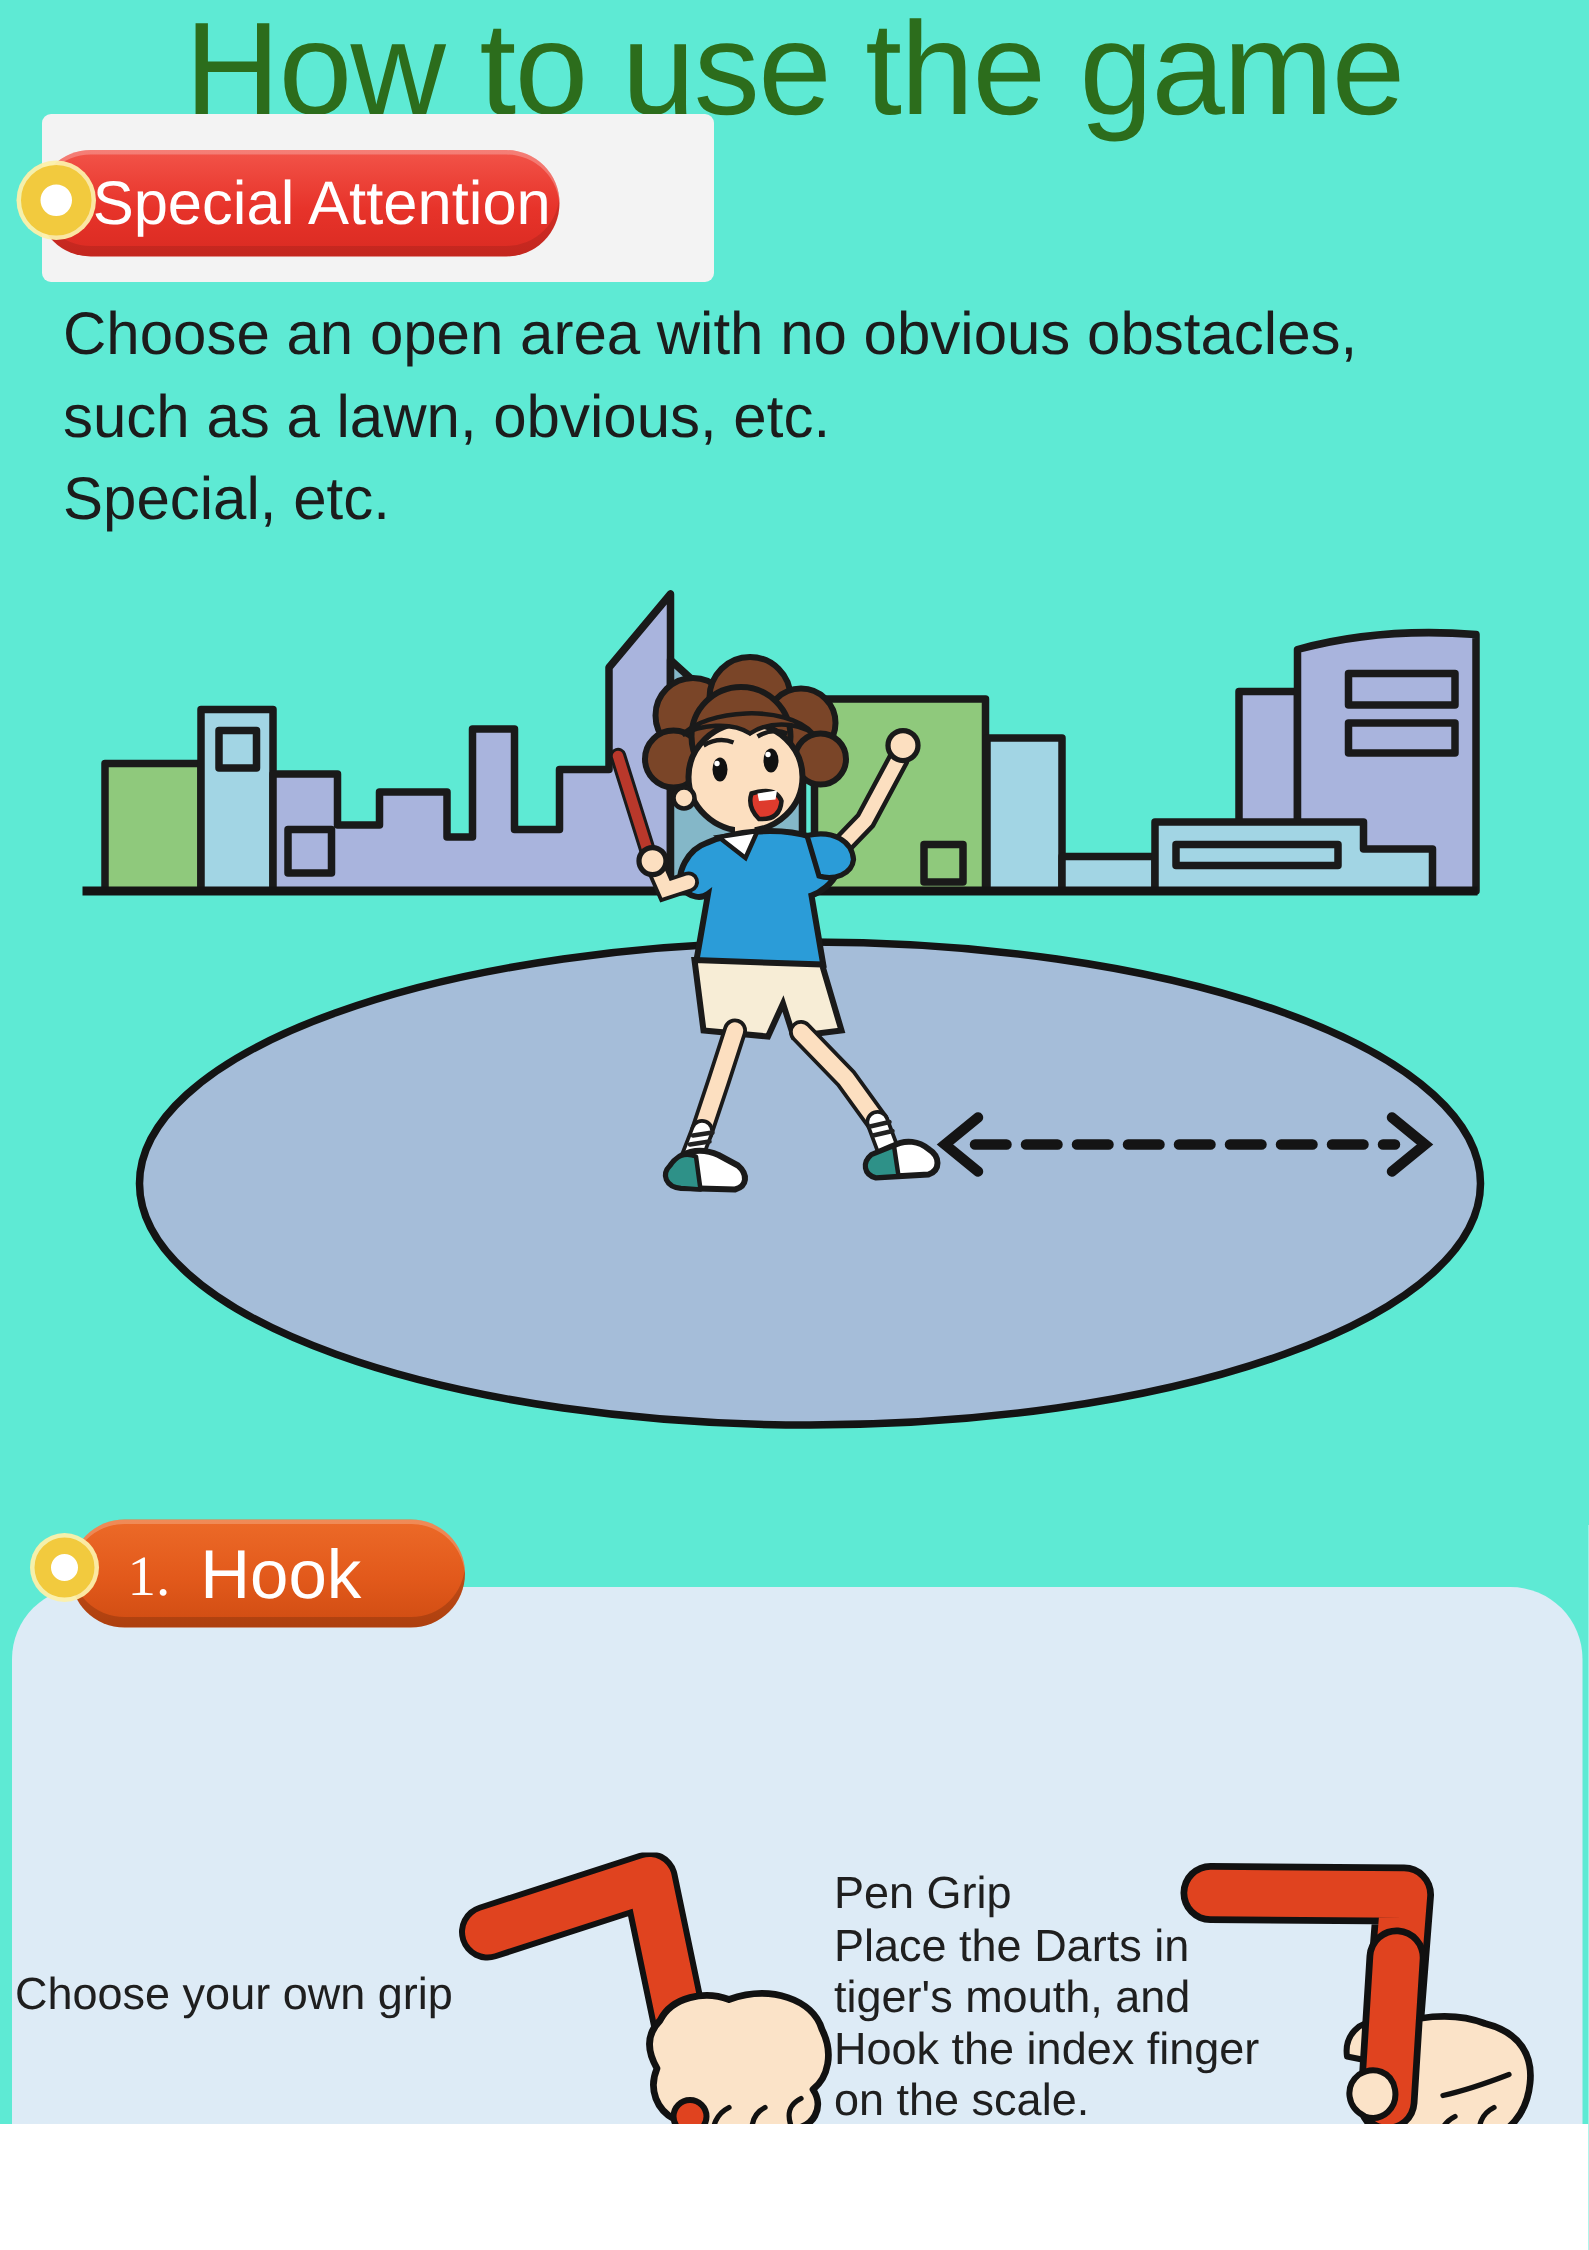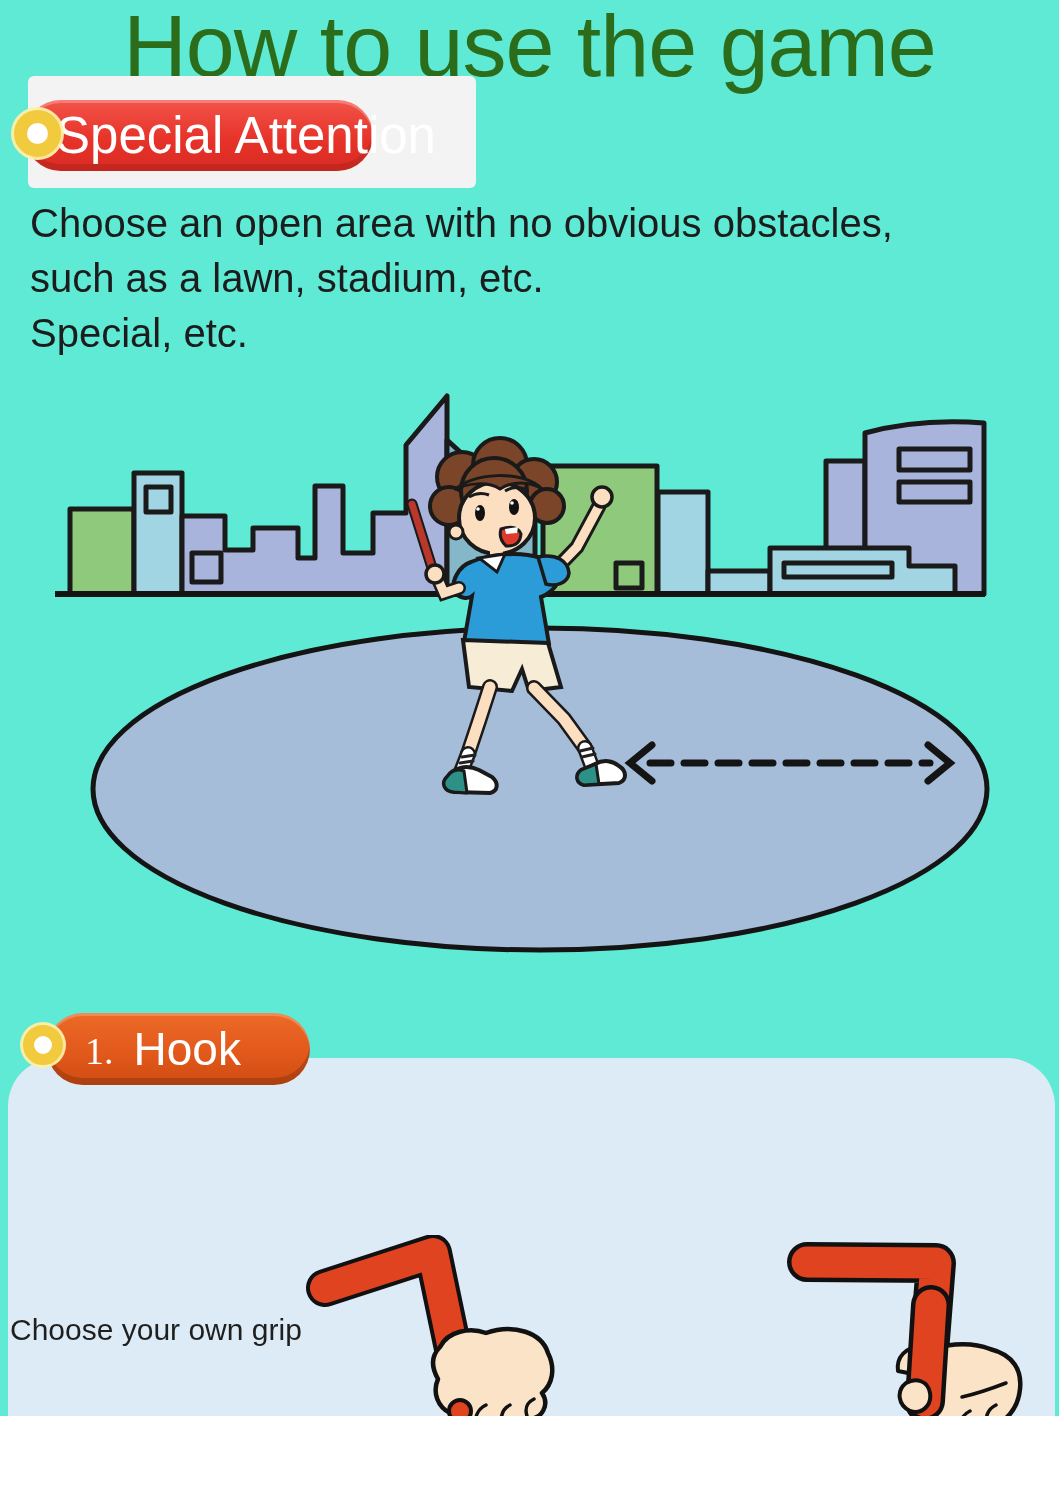--- a/index.html
+++ b/index.html
@@ -18,38 +18,38 @@
   .badge-shadow{left:28px;top:76px;width:448px;height:112px;background:#f3f3f3;border-radius:6px;}
   
   .pill{
     display:flex;align-items:center;border-radius:36px;color:#ffffff;
     white-space:nowrap;
   }
   .pill-red{
     left:25px;top:100px;width:348px;height:71px;
     background:linear-gradient(#f25449,#e7332a 55%,#da2b22);
     box-shadow:inset 0 3px 0 rgba(255,255,255,.25), inset 0 -7px 0 rgba(0,0,0,.10);
-    font-size:51px;padding-left:31px;box-sizing:border-box;
+    font-size:41px;padding-left:31px;box-sizing:border-box;justify-content:center;
   }
   .pill-orange{
     left:47px;top:1013px;width:263px;height:72px;
     background:linear-gradient(#ec6a28,#e2591b 55%,#cf4c12);
     box-shadow:inset 0 3px 0 rgba(255,255,255,.22), inset 0 -7px 0 rgba(0,0,0,.16);
     font-size:46px;padding-left:38px;box-sizing:border-box;gap:20px;
   }
   .pill-orange .num{font-family:"Liberation Serif","DejaVu Serif",serif;font-size:38px;position:relative;top:2px;}
   .ring{
     border-radius:50%;background:#ffffff;box-sizing:border-box;
     box-shadow:0 0 0 3px rgba(252,240,170,.95);
   }
   .ring-red{left:14px;top:110px;width:47px;height:47px;border:13px solid #f2ca3e;}
   .ring-orange{left:23px;top:1025px;width:40px;height:40px;border:11px solid #f2ca3e;}
   
   .para{left:30px;top:196px;font-size:40px;line-height:55px;color:#1c1c1c;}
-  .para div{white-space:nowrap;}
+  .para div{white-space:nowrap;margin-left:12px;}
   
   .panel{left:8px;top:1058px;width:1047px;height:434px;background:#ddebf6;border-radius:48px;}
   .cap-left{left:10px;top:1284px;font-size:30px;line-height:43px;color:#1f1f1f;margin-top:24px;}
   .cap-mid{left:556px;top:1246px;font-size:30px;line-height:34.5px;color:#1f1f1f;}
   .cap-left div,.cap-mid div{white-space:nowrap;}
 </style>
 </head>
 <body>
 
 <div class="page">
@@ -57,21 +57,21 @@
   <div class="abs title">How to use the game</div>
 
   <div class="abs badge-shadow"></div>
   <div class="abs pill pill-red">
     <span>Special Attention</span>
   </div>
   <div class="abs ring ring-red"></div>
 
   <div class="abs para">
     <div>Choose an open area with no obvious obstacles,</div>
-    <div>such as a lawn, stadium, etc.</div>
+    <div>such as a lawn, obvious, etc.</div>
     <div>Special, etc.</div>
   </div>
 
   <svg class="abs" style="left:0;top:385px" width="1059" height="570" viewBox="0 0 1059 570">
 
     <g stroke="#1a1a1a" stroke-width="5" stroke-linejoin="round">
       <rect x="70" y="124" width="64" height="85" fill="#8fc97c"></rect>
       <rect x="134" y="88" width="48" height="121" fill="#a2d5e4"></rect>
       <rect x="146" y="102" width="25" height="25" fill="#a2d5e4"></rect>
       <path fill="#a9b4dd" d="M182,209 L182,131 L225,131 L225,165 L253,165 L253,143 L298,143 L298,173 L315,173 L315,101 L343,101 L343,168 L373,168 L373,128 L406,128 L406,60 L447,11 L447,209 Z"></path>
@@ -172,20 +172,27 @@
   <div class="abs pill pill-orange">
     <span class="num">1.</span>
     <span>Hook</span>
   </div>
   <div class="abs ring ring-orange"></div>
 
   <div class="abs cap-left">
     <div>Choose your own grip</div>
   </div>
 
+  <div class="abs cap-mid">
+    <div>Pen Grip</div>
+    <div>Place the Darts in</div>
+    <div>tiger's mouth, and</div>
+    <div>Hook the index finger</div>
+    <div>on the scale.</div>
+  </div>
 
   <svg class="abs" style="left:290px;top:1235px" width="270" height="215" viewBox="0 0 270 215">
     <g stroke-linecap="round" stroke-linejoin="round" fill="none">
       <polyline points="35,53 143,18 172,157" stroke="#111" stroke-width="38"></polyline>
       <polyline points="35,53 143,18 172,157" stroke="#e0431f" stroke-width="30"></polyline>
     </g>
     <path fill="#fbe3c8" stroke="#111" stroke-width="4.5" stroke-linejoin="round" d="M150,112 C158,96 180,92 196,98 C224,88 252,98 258,118 C266,134 262,150 252,158 C260,170 252,184 238,184 C236,194 222,198 212,192 C206,200 192,200 186,192 C172,196 160,188 160,178 C148,172 142,158 148,144 C140,130 142,120 150,112 Z"></path>
     <g stroke="#111" stroke-width="3.5" fill="none" stroke-linecap="round">
       <path d="M186,192 C184,182 188,174 196,170"></path>
       <path d="M212,192 C210,182 212,174 220,170"></path>

